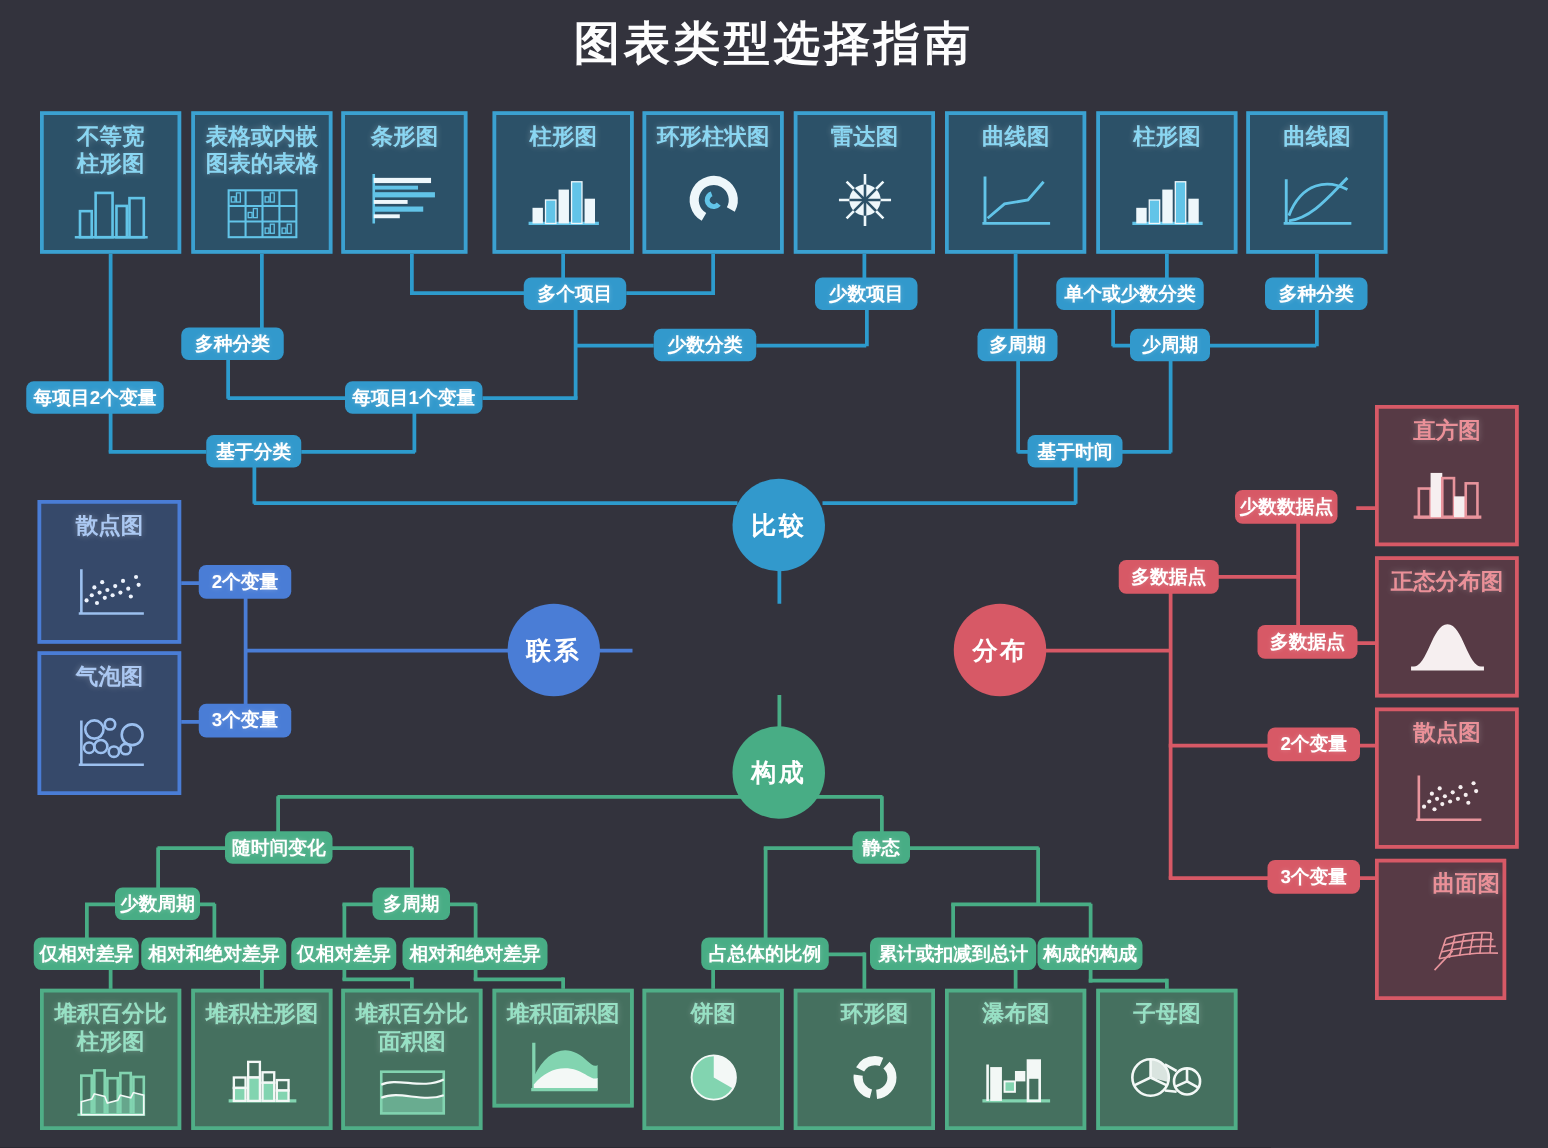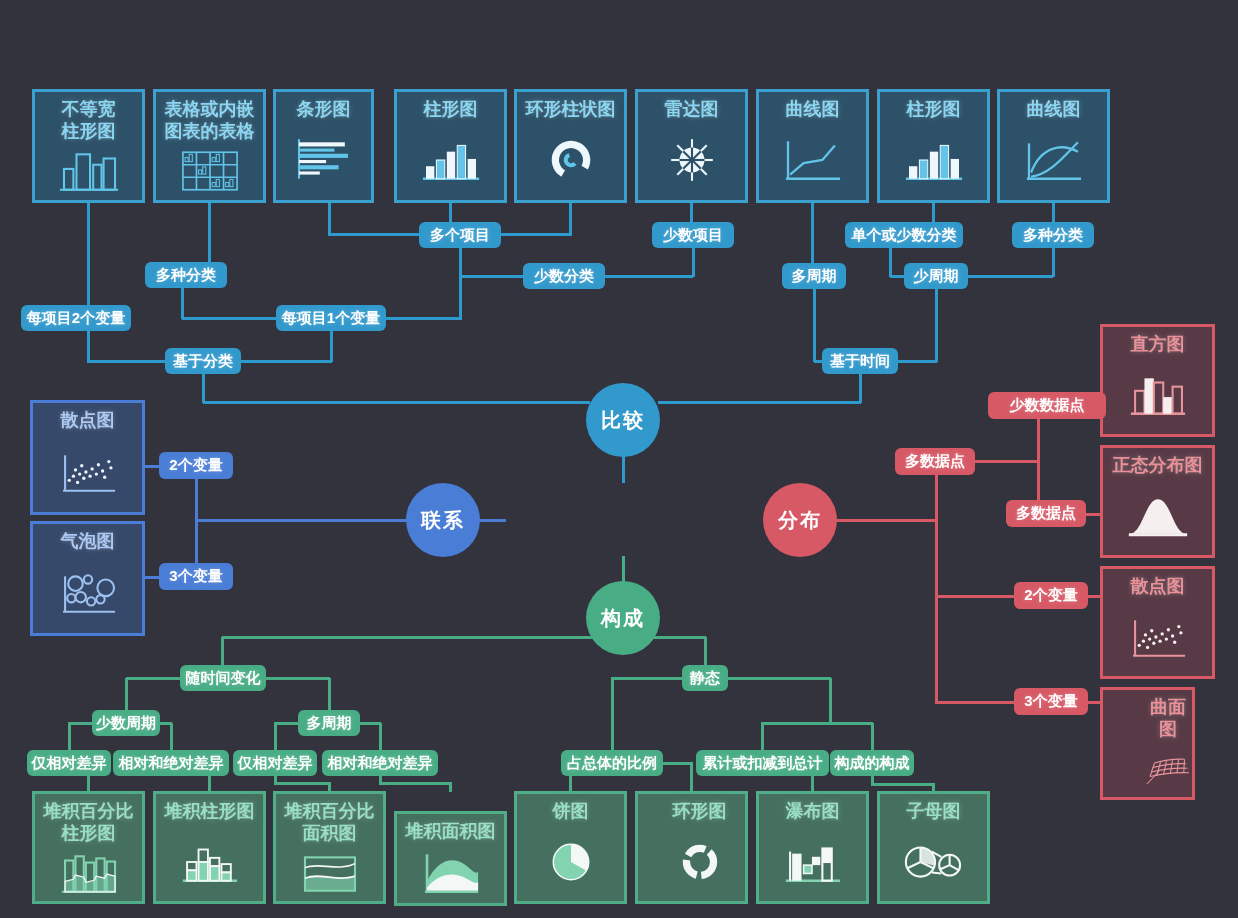--- a/index.html
+++ b/index.html
@@ -44,20 +44,21 @@
   .center-q{
     position:absolute;z-index:5;left:505px;top:482px;width:235px;height:75px;
     background:#eea43c;border-radius:16px;display:flex;align-items:center;justify-content:center;
     font-size:27px;font-weight:bold;color:#3a3126;letter-spacing:1px;
   }
 </style>
 </head>
 <body>
 
 <div id="canvas">
+  <div class="page-title">图表类型选择指南</div>
   <div id="layer">
       <div class="seg g-teal" style="left: 329.5px; top: 232.5px; width: 91.5px; height: 3px;"></div>
       <div class="seg g-teal" style="left: 501px; top: 232.5px; width: 71px; height: 3px;"></div>
       <div class="seg g-teal" style="left: 460px; top: 274.5px; width: 63px; height: 3px;"></div>
       <div class="seg g-teal" style="left: 605px; top: 274.5px; width: 88px; height: 3px;"></div>
       <div class="seg g-teal" style="left: 890px; top: 274.5px; width: 14px; height: 3px;"></div>
       <div class="seg g-teal" style="left: 968px; top: 274.5px; width: 85px; height: 3px;"></div>
       <div class="seg g-teal" style="left: 386px; top: 316.5px; width: 76px; height: 3px;"></div>
       <div class="seg g-teal" style="left: 182px; top: 316.5px; width: 94px; height: 3px;"></div>
       <div class="seg g-teal" style="left: 87px; top: 359.5px; width: 78px; height: 3px;"></div>
@@ -147,21 +148,21 @@
       <div class="pill g-teal" style="left: 145px; top: 262px; width: 82px; height: 26px;">多种分类</div>
       <div class="pill g-teal" style="left: 523px; top: 263px; width: 82px; height: 26px;">少数分类</div>
       <div class="pill g-teal" style="left: 782px; top: 263px; width: 64px; height: 26px;">多周期</div>
       <div class="pill g-teal" style="left: 904px; top: 263px; width: 64px; height: 26px;">少周期</div>
       <div class="pill g-teal" style="left: 21px; top: 305px; width: 110px; height: 26px;">每项目2个变量</div>
       <div class="pill g-teal" style="left: 276px; top: 305px; width: 110px; height: 26px;">每项目1个变量</div>
       <div class="pill g-teal" style="left: 165px; top: 348px; width: 76px; height: 26px;">基于分类</div>
       <div class="pill g-teal" style="left: 822px; top: 348px; width: 76px; height: 26px;">基于时间</div>
       <div class="pill g-blue" style="left: 159px; top: 452px; width: 74px; height: 27px;">2个变量</div>
       <div class="pill g-blue" style="left: 159px; top: 563px; width: 74px; height: 27px;">3个变量</div>
-      <div class="pill g-red" style="left: 988px; top: 392px; width: 118px; height: 27px;">少数数据点</div>
+      <div class="pill g-red" style="left: 988px; top: 392px; width: 82px; height: 27px;">少数数据点</div>
       <div class="pill g-red" style="left: 895px; top: 448px; width: 80px; height: 27px;">多数据点</div>
       <div class="pill g-red" style="left: 1006px; top: 500px; width: 80px; height: 27px;">多数据点</div>
       <div class="pill g-red" style="left: 1014px; top: 582px; width: 74px; height: 27px;">2个变量</div>
       <div class="pill g-red" style="left: 1014px; top: 688px; width: 74px; height: 27px;">3个变量</div>
       <div class="pill g-green" style="left: 180px; top: 665px; width: 86px; height: 26px;">随时间变化</div>
       <div class="pill g-green" style="left: 682px; top: 665px; width: 46px; height: 26px;">静态</div>
       <div class="pill g-green" style="left: 92px; top: 710px; width: 68px; height: 26px;">少数周期</div>
       <div class="pill g-green" style="left: 298px; top: 710px; width: 62px; height: 26px;">多周期</div>
       <div class="pill g-green" style="left: 27px; top: 750px; width: 84px; height: 26px;">仅相对差异</div>
       <div class="pill g-green" style="left: 113px; top: 750px; width: 116px; height: 26px;">相对和绝对差异</div>
@@ -402,21 +403,21 @@
               <circle cx="46" cy="23" r="1.6"></circle>
               <circle cx="48" cy="29" r="1.6"></circle>
               <circle cx="52" cy="14" r="1.6"></circle>
               <circle cx="54" cy="20" r="1.6"></circle>
               <circle cx="20" cy="22" r="1.6"></circle>
               <circle cx="26" cy="18" r="1.6"></circle>
             </g>
           </svg>
         </div>
       </div>
-      <div class="cbox g-red" style="left: 1100px; top: 687px; width: 95px; height: 113px; padding-left: 41px;">
+      <div class="cbox g-red" style="left: 1100px; top: 687px; width: 105px; height: 113px; padding-left: 41px;">
         <div class="t">曲面图</div>
         <div class="ic">
           <svg width="68" height="50" viewBox="0 0 64 48">
             <g fill="none" stroke="var(--i1)" stroke-width="1.4">
               <path d="M14,16 Q34,10 54,11"></path>
               <path d="M12,22 Q34,16 56,17"></path>
               <path d="M10,28 Q34,22 58,23"></path>
               <path d="M8,34 Q34,28 60,29"></path>
               <line x1="14" y1="16" x2="8" y2="34"></line>
               <line x1="22" y1="15" x2="17" y2="33"></line>
@@ -471,21 +472,21 @@
           <svg width="68" height="50" viewBox="0 0 64 48">
             <rect x="8" y="9" width="48" height="32" fill="none" stroke="var(--i1)" stroke-width="2"></rect>
             <path d="M8,29 C22,23 40,33 56,27 L56,41 L8,41 Z" fill="var(--i1)" fill-opacity="0.6"></path>
             <g fill="none" stroke="var(--i2)" stroke-width="1.6">
               <path d="M8,19 C20,13 40,23 56,15"></path>
               <path d="M8,29 C22,23 40,33 56,27"></path>
             </g>
           </svg>
         </div>
       </div>
-      <div class="cbox g-green" style="left: 394px; top: 791px; width: 113px; height: 95px; margin-top: 20px;">
+      <div class="cbox g-green" style="left: 394px; top: 791px; width: 113px; height: 95px;">
         <div class="t">堆积面积图</div>
         <div class="ic">
           <svg width="68" height="50" viewBox="0 0 64 48">
             <line x1="9" y1="6" x2="9" y2="42" stroke="var(--i1)" stroke-width="2.5"></line>
             <path d="M9,32 C18,14 30,8 42,14 C50,18 54,26 58,23 L58,42 L9,42 Z" fill="var(--i1)"></path>
             <path d="M9,38 C18,27 30,23 42,27 C50,30 54,35 58,33 L58,42 L9,42 Z" fill="var(--i2)"></path>
             <line x1="7" y1="42" x2="58" y2="42" stroke="var(--i1)" stroke-width="2.5"></line>
           </svg>
         </div>
       </div>

